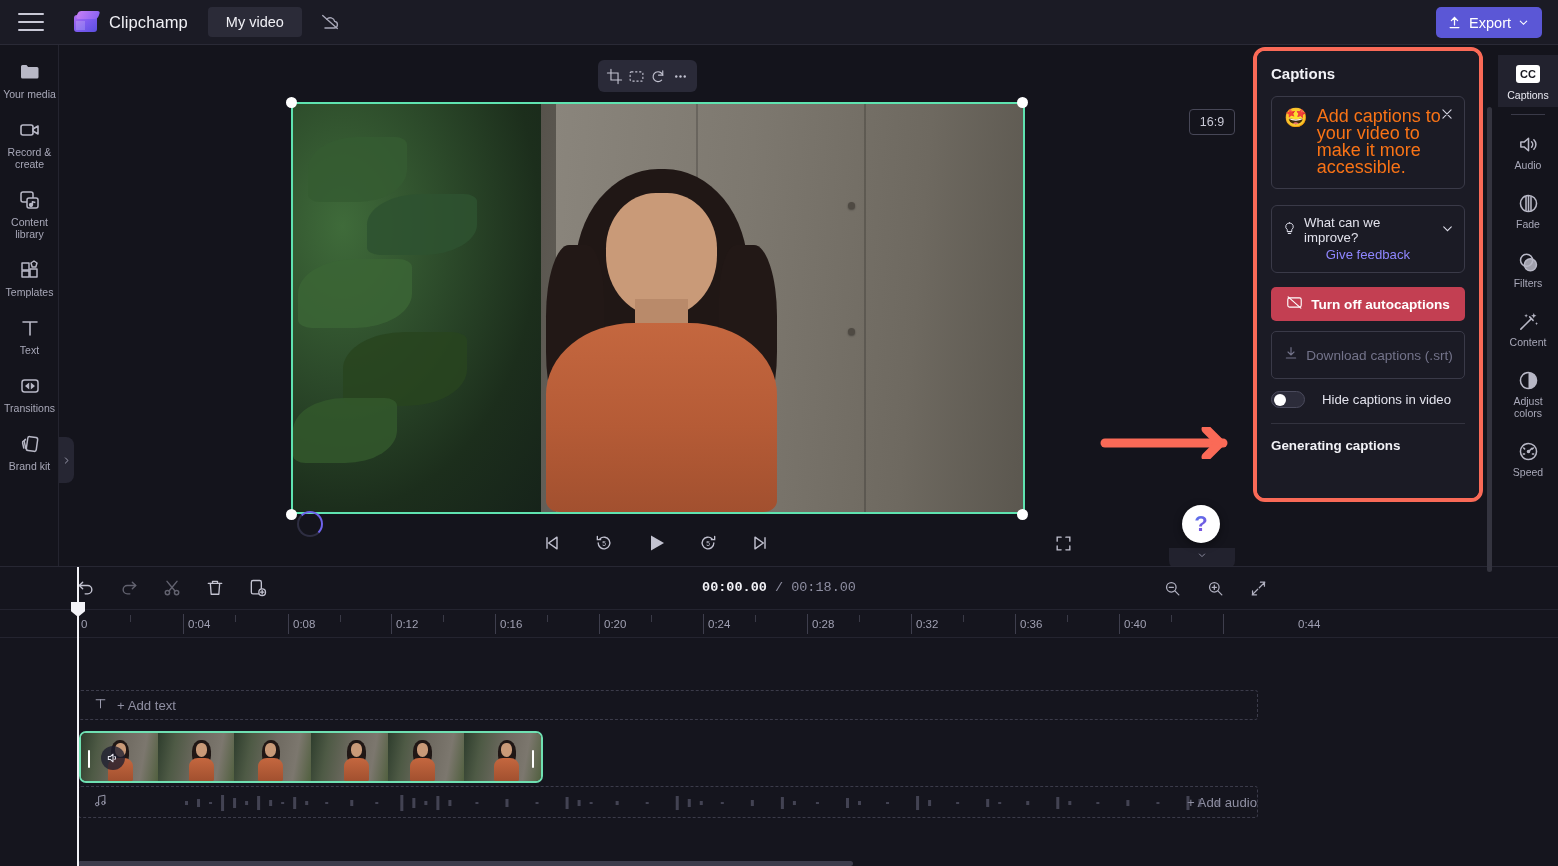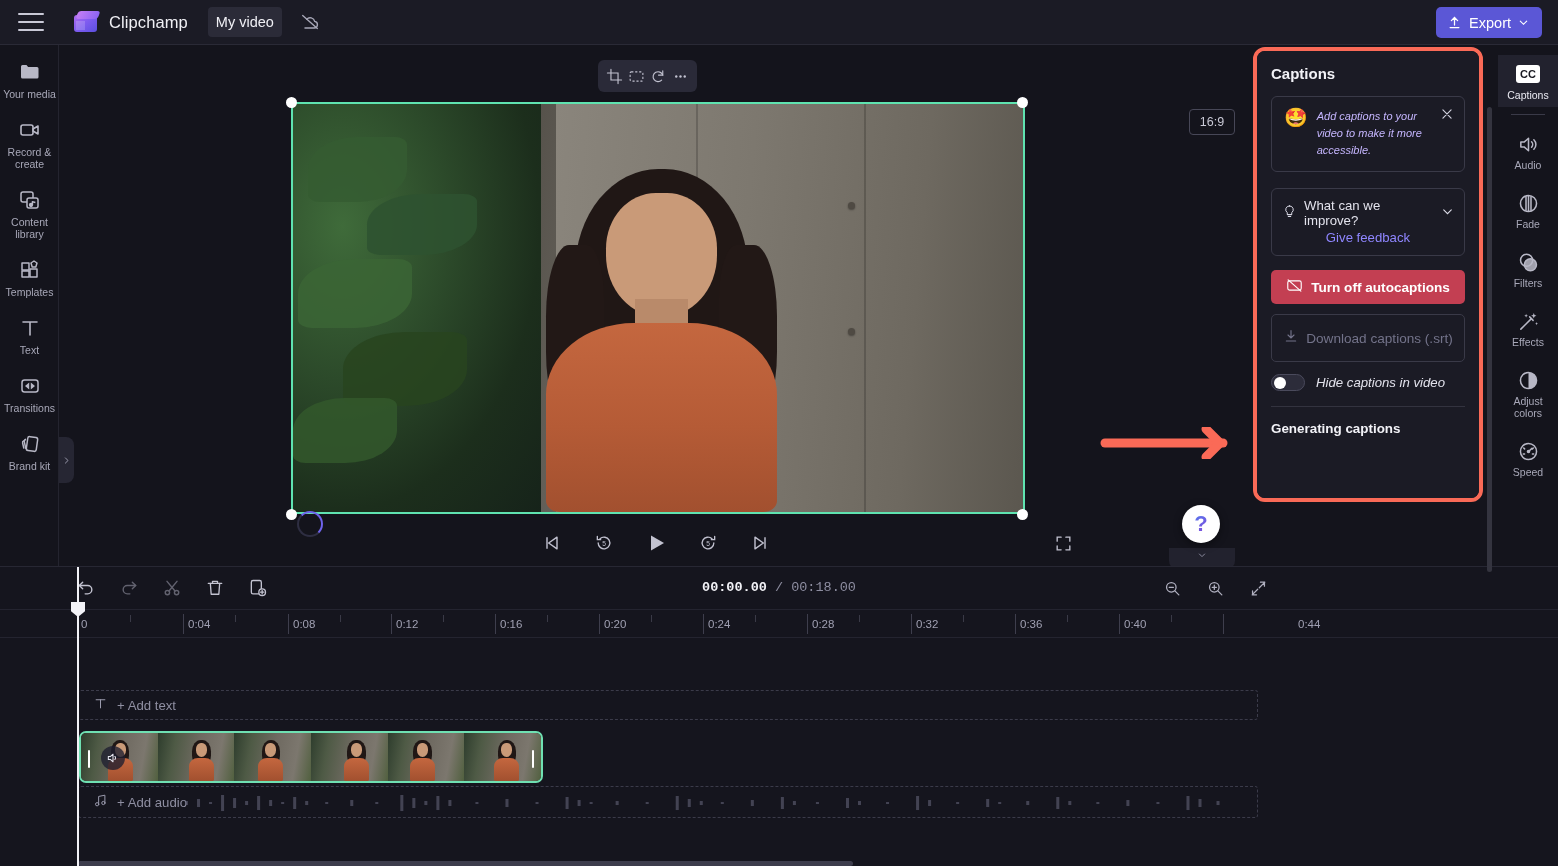--- a/index.html
+++ b/index.html
@@ -32,21 +32,21 @@
     position: absolute; left: 3px; top: 0px; width: 22px; height: 8px;
     border-radius: 3px; transform: skewX(-20deg);
     background: linear-gradient(100deg,#c47ef5 0%,#8a63f2 100%);
   }
   .logo-mark .notch {
     position: absolute; left: 2px; top: 10px; width: 9px; height: 9px;
     background: rgba(255,255,255,.18);
   }
   .brand-name { font-size: 16.5px; color: #f0f0f5; letter-spacing: .1px; }
   .proj-title {
-    margin-left: 20px; height: 30px; padding: 0 8px; display: flex; align-items: center;
+    margin-left: 20px; height: 30px; padding: 0 18px; display: flex; align-items: center;
     background: #2b2b38; border-radius: 4px; font-size: 14.5px; color: #f0f0f5;
     cursor: text;
   }
   .cloud-off { margin-left: 12px; width: 32px; height: 30px; display: flex;
     align-items: center; justify-content: center; cursor: pointer; }
   .export-btn {
     position: absolute; right: 16px; top: 7px; height: 31px; padding: 0 13px 0 11px;
     background: #5b57d6; border: none; border-radius: 5px; color: #fff;
     display: flex; align-items: center; gap: 7px; font-size: 14.5px; cursor: pointer;
     font-family: "Liberation Sans", sans-serif;
@@ -160,21 +160,21 @@
     position: absolute; left: 1257px; top: 51px; width: 222px; height: 447px;
     background: #1b1b25; border-radius: 8px; padding: 14px 14px 0;
     overflow: hidden;
   }
   .cap-title { font-size: 15px; font-weight: bold; color: #f2f2f7; margin-bottom: 14px; }
   .tip-card {
     position: relative; border: 1px solid #3a3a48; border-radius: 6px;
     padding: 11px 12px 12px; display: flex; gap: 9px; margin-bottom: 16px;
   }
   .tip-emoji { font-size: 19px; line-height: 20px; }
-  .tip-text { font-size: 11px; line-height: 17px; color: #c4b5fd; max-width: 126px; font-style: italic; }
+  .tip-text { font-size: 18px; line-height: 17px; color: #f97316; max-width: 126px; }
   .tip-close { position: absolute; right: 8px; top: 8px; width: 18px; height: 18px;
     display: flex; align-items: center; justify-content: center; cursor: pointer; }
   .feedback-card {
     border: 1px solid #3a3a48; border-radius: 6px; padding: 9px 10px 10px;
     margin-bottom: 14px; cursor: pointer;
   }
   .fb-row { display: flex; align-items: center; gap: 7px; }
   .fb-label { font-size: 13.2px; color: #e2e2ec; flex: 1; }
   .fb-link { font-size: 13.2px; color: #8f86ff; text-align: center; margin-top: 2px; cursor: pointer; }
   .btn-danger {
@@ -183,21 +183,21 @@
     justify-content: center; gap: 8px; cursor: pointer; margin-bottom: 10px;
     font-family: "Liberation Sans", sans-serif;
   }
   .btn-ghost {
     width: 194px; min-height: 48px; background: transparent; border: 1px solid #3a3a48;
     border-radius: 5px; color: #73738a; font-size: 13.6px; display: flex;
     align-items: center; justify-content: center; gap: 7px; margin-bottom: 12px;
     padding: 6px 8px; text-align: center; line-height: 17px; cursor: not-allowed;
     font-family: "Liberation Sans", sans-serif;
   }
-  .toggle-row { display: flex; align-items: center; gap: 11px; margin-bottom: 15px; cursor: pointer; font-style: italic; }
+  .toggle-row { display: flex; align-items: center; gap: 17px; margin-bottom: 15px; cursor: pointer; }
   .toggle { width: 34px; height: 17px; border-radius: 9px; background: #2c2c3a;
     border: 1px solid #4a4a5c; position: relative; flex: none; }
   .toggle .knob { position: absolute; left: 2px; top: 1.5px; width: 12px; height: 12px;
     border-radius: 50%; background: #fff; }
   .toggle-label { font-size: 13.2px; color: #e2e2ec; }
   .divider { height: 1px; background: #33333f; margin-bottom: 14px; }
   .gen-title { font-size: 13.4px; font-weight: bold; color: #f2f2f7; margin-bottom: 13px; }
   .gen-row { display: flex; align-items: center; gap: 11px; }
   .spinner-sm { width: 24px; height: 24px; border-radius: 50%;
     border: 2.4px solid #2e2e42; border-top-color: #6f63ec; border-left-color: #6f63ec; flex: none; }
@@ -242,21 +242,21 @@
   .tick-lab { position: absolute; top: 8px; font-size: 11.5px; color: #a0a0b2; }
   .tracks { position: relative; height: 228px; }
   .track-text {
     position: absolute; left: 78px; top: 52px; width: 1180px; height: 30px;
     border: 1px dashed #3b3b4a; border-radius: 3px; display: flex; align-items: center;
     gap: 9px; padding-left: 14px; cursor: pointer;
   }
   .track-audio {
     position: absolute; left: 78px; top: 148px; width: 1180px; height: 32px;
     border: 1px dashed #3b3b4a; border-radius: 3px; display: flex; align-items: center;
-    gap: 9px; padding-left: 14px; cursor: pointer; overflow: hidden;
+    gap: 9px; padding-left: 14px; cursor: pointer; overflow: hidden; justify-content: space-between;
   }
   .add-lab { font-size: 13.2px; color: #8f8fa2; }
   .clip {
     position: absolute; left: 79px; top: 93px; width: 464px; height: 52px;
     border: 2px solid #6fe0b2; border-radius: 7px; overflow: hidden; cursor: pointer;
     background: #1e2a26;
   }
   .clip-thumbs { position: absolute; inset: 0; display: flex; }
   .clip-th { flex: 1; position: relative; overflow: hidden; }
   .th-bg { position: absolute; inset: 0;
@@ -613,21 +613,21 @@
       <span class="label">Filters</span>
     </div>
     <div class="rr-item">
       <span class="rr-ico">
         <svg width="23" height="23" viewBox="0 0 24 24" fill="none" stroke="#b8b8c6" stroke-width="1.6" stroke-linecap="round">
           <path d="M4 20L15 9"></path>
             <path d="M13.2 7.2l3.6 3.6"></path>
           <path d="M17.5 3.2l.8 2 2 .8-2 .8-.8 2-.8-2-2-.8 2-.8zM9.5 4l.55 1.4 1.4.55-1.4.55L9.5 7.9l-.55-1.4-1.4-.55 1.4-.55zM20.4 12.6l.45 1.15 1.15.45-1.15.45-.45 1.15-.45-1.15-1.15-.45 1.15-.45z" fill="#b8b8c6" stroke="none"></path>
         </svg>
       </span>
-      <span class="label">Effects</span>
+      <span class="label">Content</span>
     </div>
     <div class="rr-item">
       <span class="rr-ico">
         <svg width="23" height="23" viewBox="0 0 24 24" fill="none" stroke="#b8b8c6" stroke-width="1.6">
           <circle cx="12" cy="12" r="8.4"></circle>
             <path d="M12 3.6a8.4 8.4 0 0 1 0 16.8z" fill="#b8b8c6" stroke="none"></path>
         </svg>
       </span>
       <span class="label">Adjust colors</span>
     </div>

